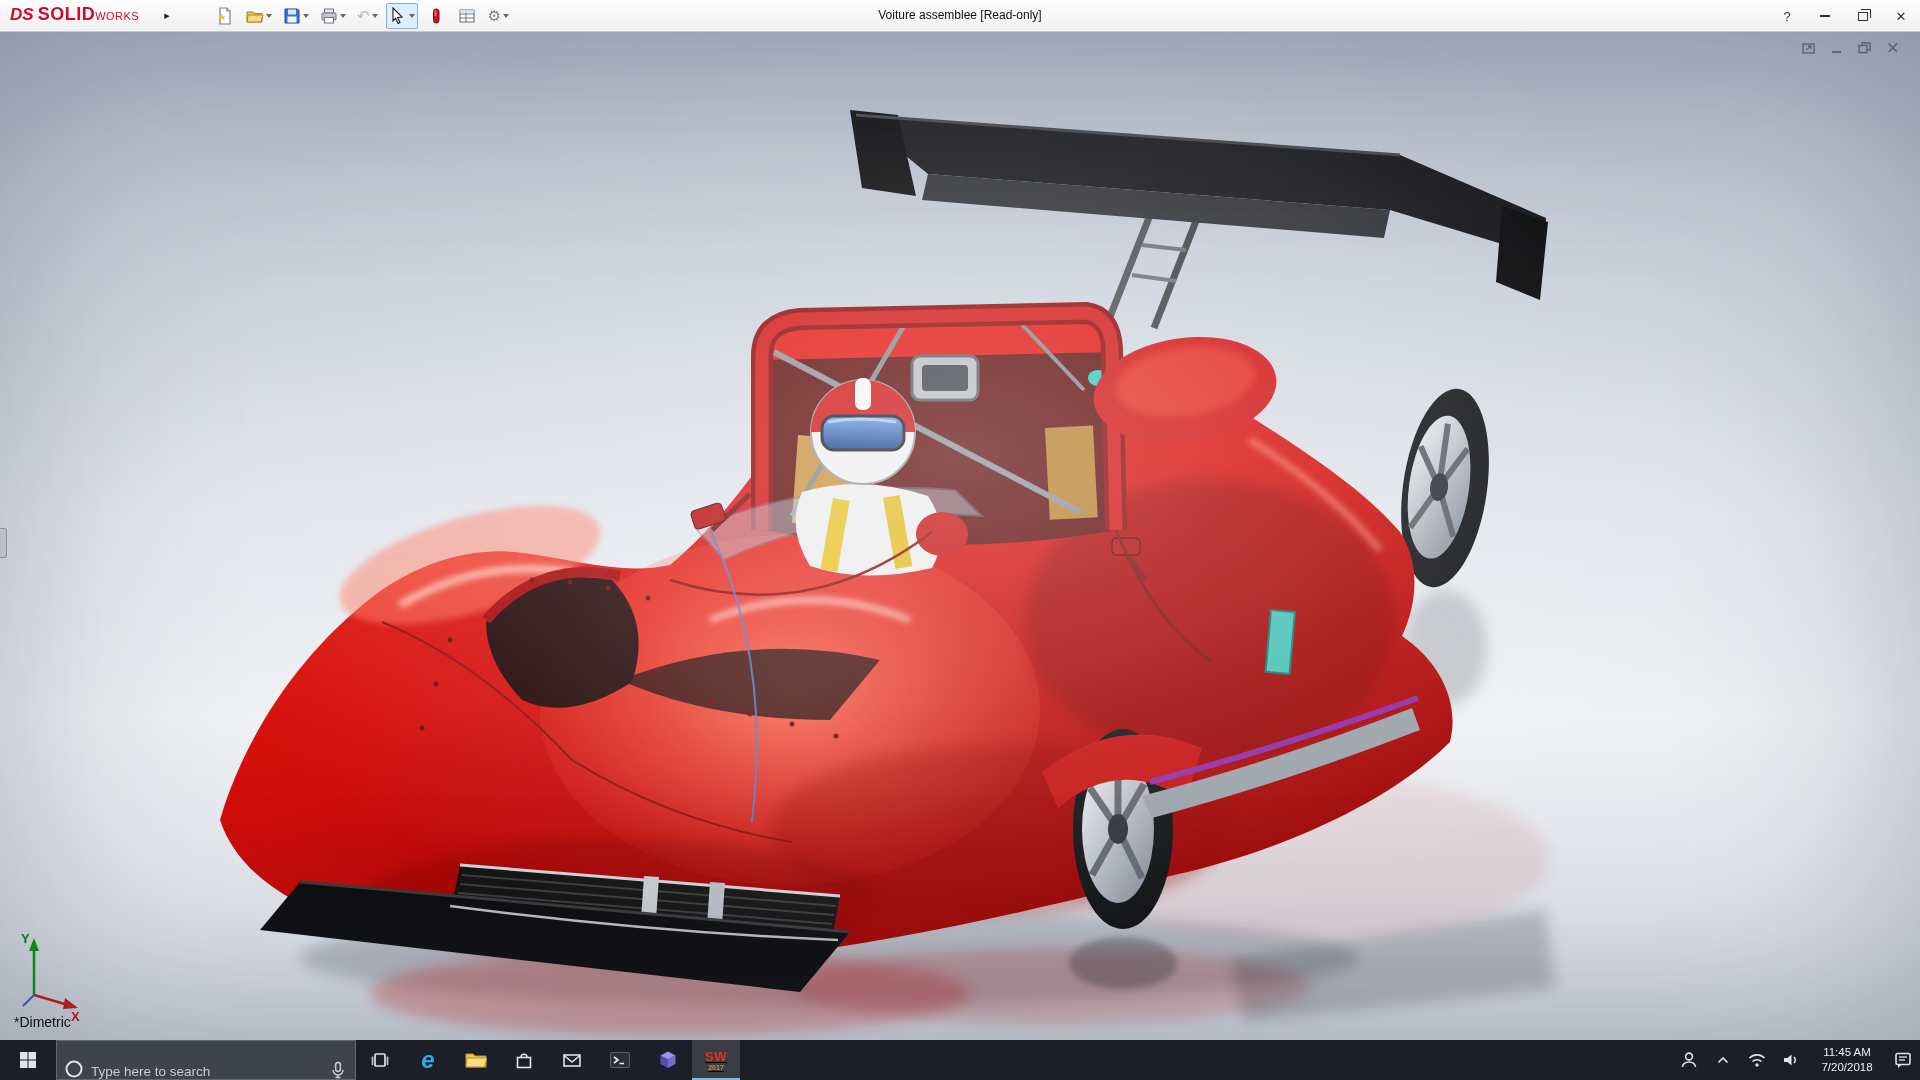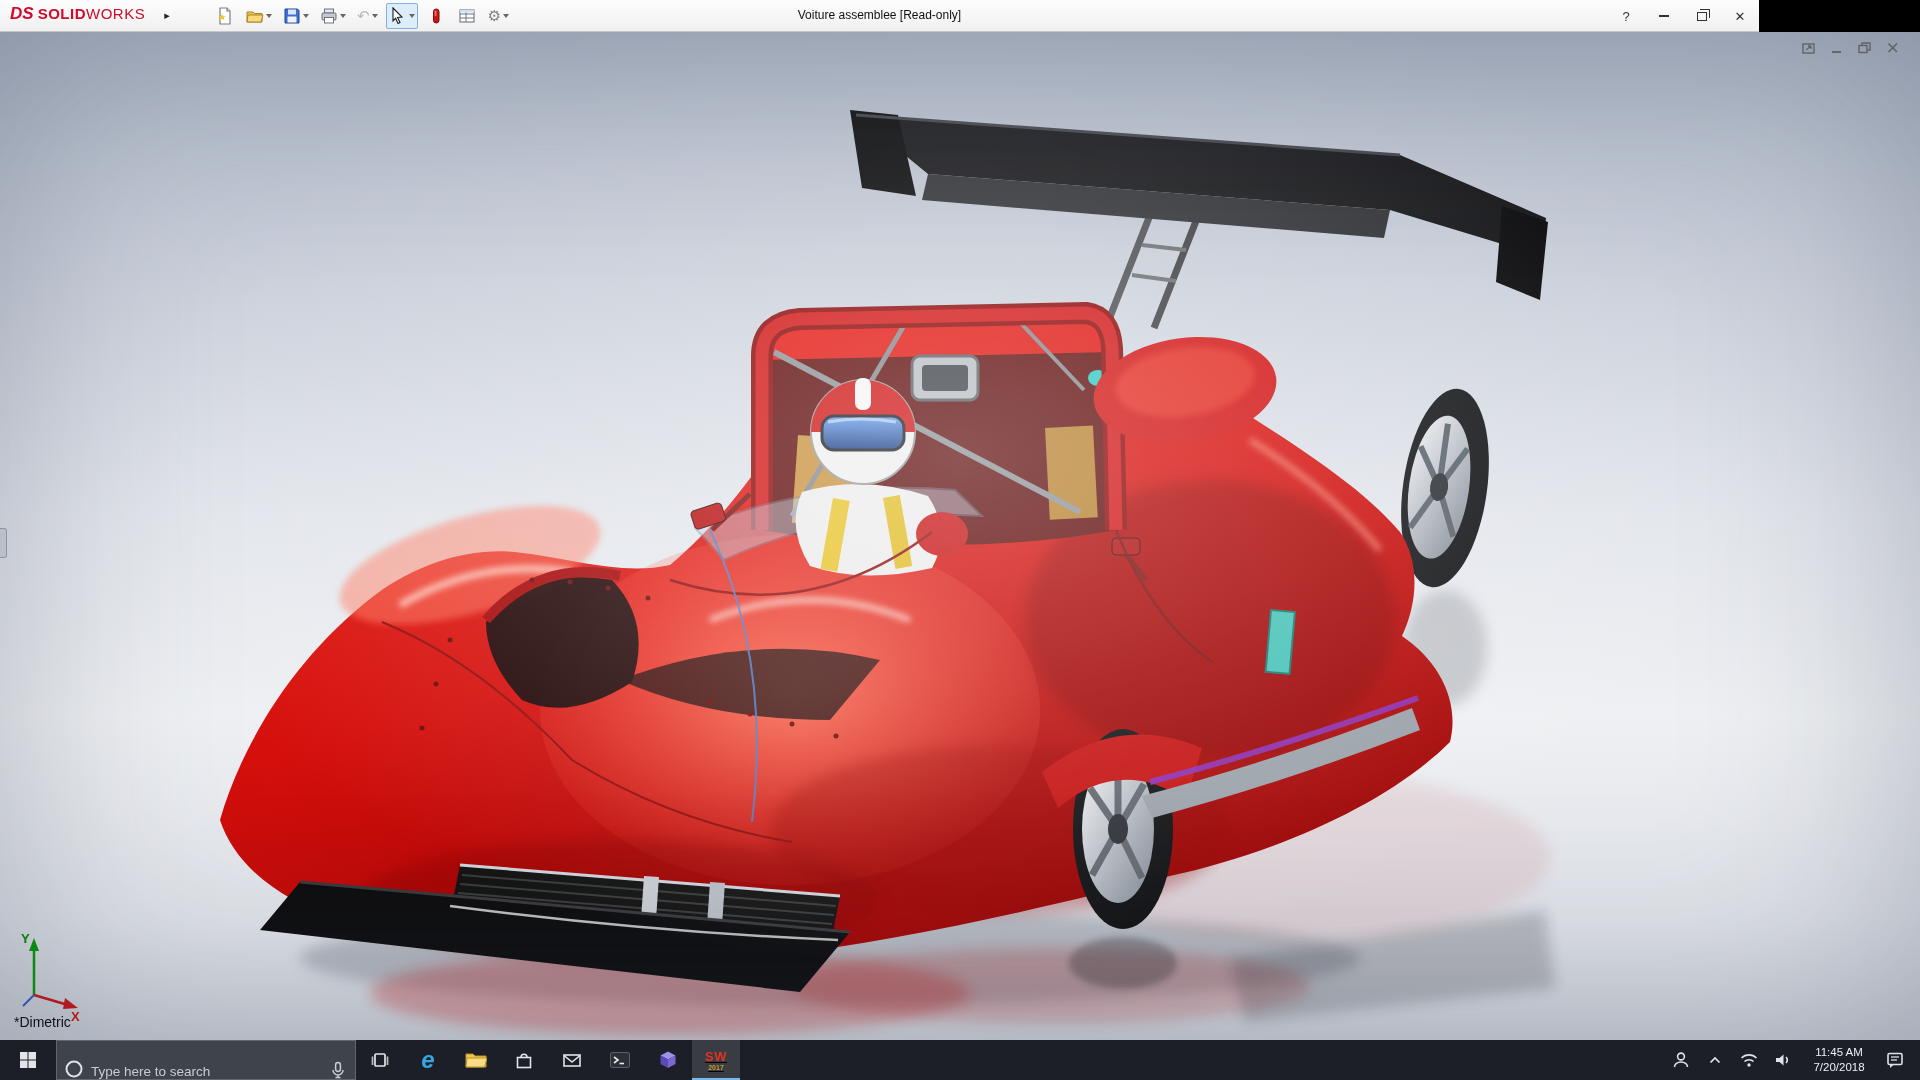--- a/index.html
+++ b/index.html
@@ -1,26 +1,26 @@
 <!DOCTYPE html>
 <html><head>
 <meta charset="utf-8">
 <style>
   * { margin:0; padding:0; box-sizing:border-box; }
   html,body { width:1920px; height:1080px; overflow:hidden; background:#000;
               font-family:"Liberation Sans", sans-serif; }
 
   
-  .titlebar { position:absolute; left:0; top:0; width:1759px; height:32px;
+  .titlebar { position:absolute; left:0; top:0; width:1920px; height:32px;
               background:linear-gradient(#fdfdfd,#f0f0f0);
               border-bottom:1px solid #c6c6c6; z-index:30; }
   .brand { position:absolute; left:10px; top:4px; display:flex; align-items:center; gap:4px; }
   .brand .ds { font-style:italic; font-weight:bold; font-size:17px; color:#cf0a2c; }
-  .brand .solid { font-weight:800; font-size:15px; color:#cf0a2c; letter-spacing:.5px;margin-top:45px; }
-  .brand .works { font-weight:300; font-size:15px; color:#cf0a2c; letter-spacing:.5px; }
+  .brand .solid { font-weight:800; font-size:18px; color:#cf0a2c; letter-spacing:.5px;margin-top:45px; }
+  .brand .works { font-weight:300; font-size:11px; color:#cf0a2c; letter-spacing:.5px; }
   .flyout { position:absolute; left:158px; top:3px; width:18px; height:24px;
             display:flex; align-items:center; justify-content:center;
             color:#222; font-size:11px; cursor:pointer; }
   .tools { position:absolute; left:212px; top:2px; height:28px; display:flex;
            align-items:center; gap:5px; }
   .tbtn { height:26px; min-width:26px; display:flex; align-items:center;
           justify-content:center; gap:2px; border:1px solid transparent;
           border-radius:2px; padding:0 2px; }
   .tbtn.active { background:#ddedfb; border:1px solid #7fb2e0; }
   .caret { width:0; height:0; border-left:3.5px solid transparent;
@@ -68,21 +68,21 @@
                display:flex; align-items:flex-end; cursor:text; }
   .searchbox input { flex:1; background:transparent; border:none; outline:none;
                color:#c9ccd1; font-size:13.5px; font-family:"Liberation Sans", sans-serif; }
   .searchbox input::placeholder { color:#c9ccd1; opacity:1; }
   .sb-circle { width:34px; display:flex; align-items:center; justify-content:center; }
   .sb-mic { width:34px; display:flex; align-items:center; justify-content:center; cursor:pointer; }
   .app-active { background:rgba(255,255,255,.13); box-shadow:inset 0 -2px 0 #76b9ed;text-decoration:underline; }
   .sw-badge { text-align:center; line-height:1; }
   .sw-badge .l1 { font-size:13px; font-weight:800; color:#e23222; letter-spacing:.5px; }
   .sw-badge .l2 { font-size:7px; font-weight:bold; color:#c89a30; margin-top:1px; }
-  .tray { margin-left:auto; display:flex; align-items:center; gap:4px; padding-right:10px; }
+  .tray { margin-left:auto; display:flex; align-items:center; gap:4px; padding-right:2px; }
   .tray .ticon { width:30px; height:40px; display:flex; align-items:center;
                  justify-content:center; cursor:pointer; }
   .clock { width:74px; height:40px; display:flex; flex-direction:column;
            align-items:center; justify-content:center; color:#eceff2; font-size:11.5px;
            line-height:1.3; cursor:pointer; }
   .edge-e { font-size:24px; font-weight:bold; color:#35a6e0; font-style:italic; }
 </style>
 </head>
 <body>
 

